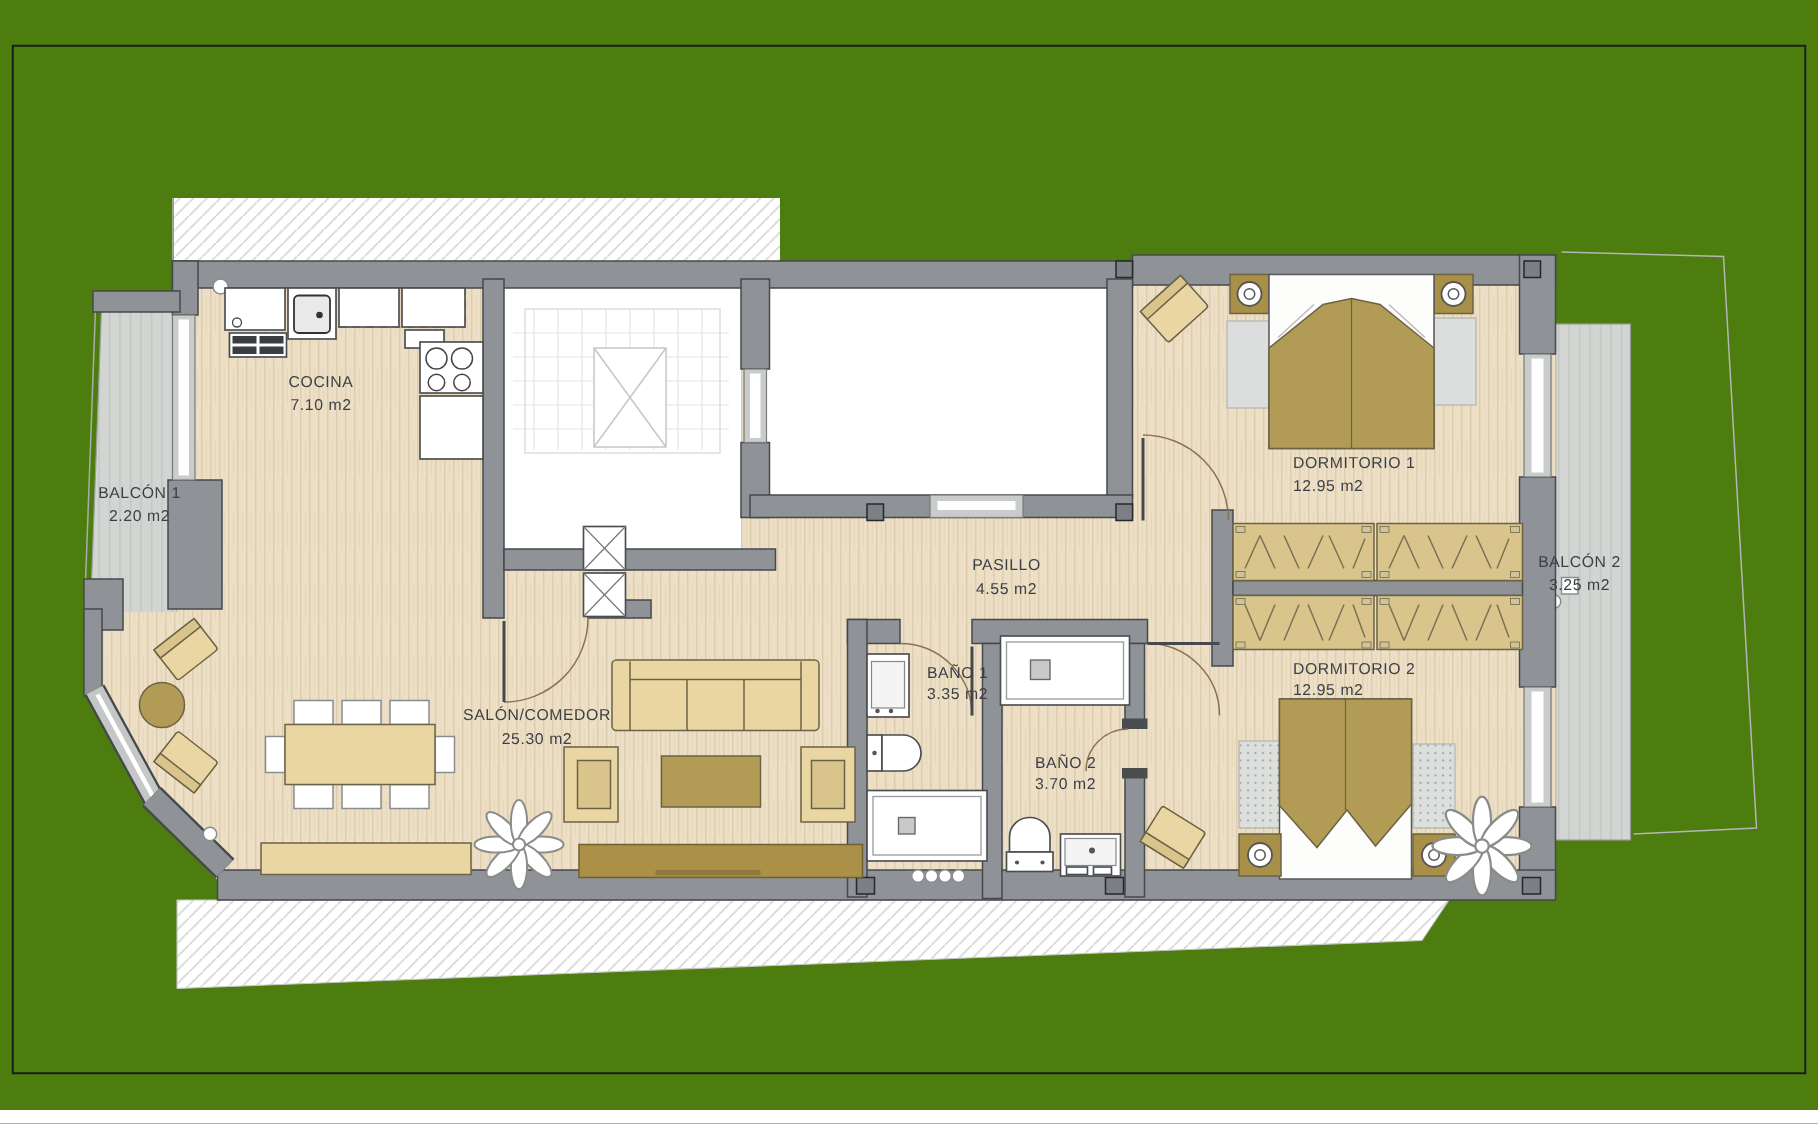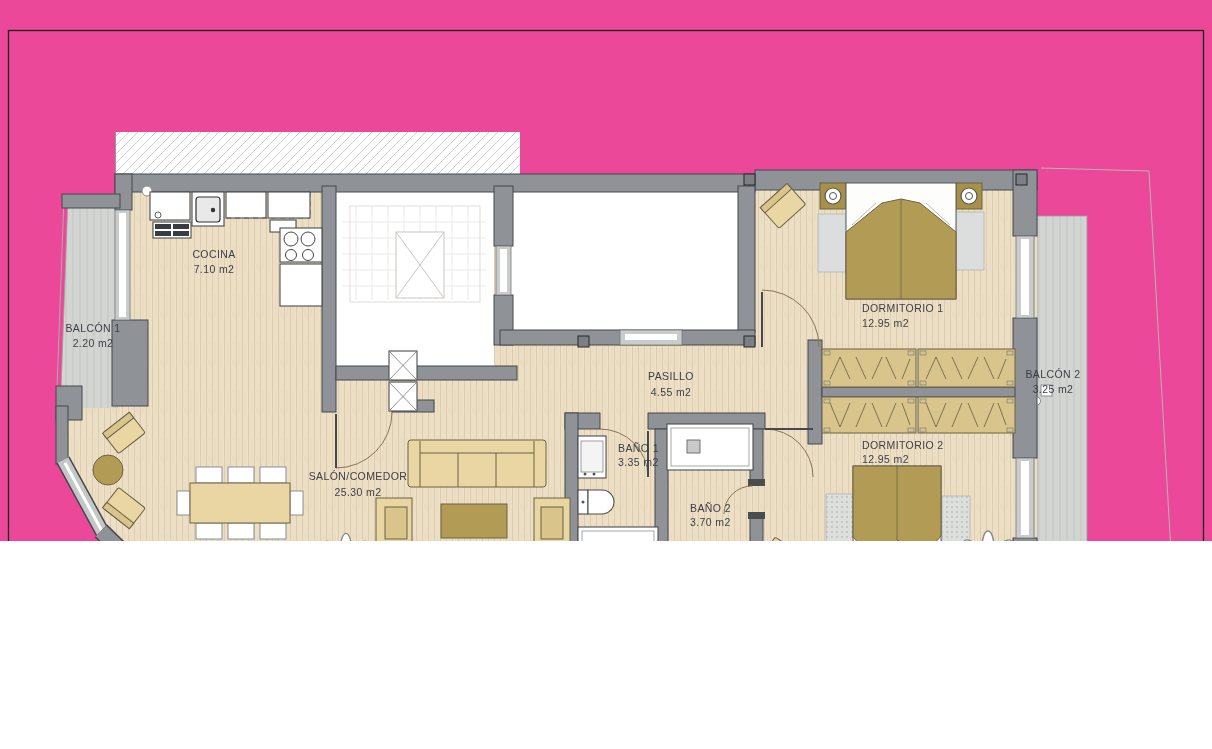--- a/index.html
+++ b/index.html
@@ -1,16 +1,16 @@
 <!DOCTYPE html>
 <html><head>
 <meta charset="utf-8">
 <style>
   html,body{margin:0;padding:0;background:#fff;}
-  .canvas{position:relative;width:1212px;height:541px;background:#ec4899;overflow:hidden;}
+  .canvas{position:relative;width:1212px;height:740px;background:#4d7c0f;overflow:hidden;}
   .canvas svg{position:absolute;left:0;top:0;}
   .wall{fill:#8f9296;stroke:#45484c;stroke-width:1;}
   .col{fill:#7c8084;stroke:#26282a;stroke-width:1;}
   .win{fill:#c9ccca;stroke:#767a7a;stroke-width:0.8;}
   .winw{fill:#ffffff;stroke:none;}
   .fix{fill:#ffffff;stroke:#4a4d50;stroke-width:1.1;}
   .fixthin{fill:none;stroke:#9a9d9f;stroke-width:0.9;}
   .tan{fill:#e9d6a3;stroke:#6b6346;stroke-width:1;}
   .tan2{fill:#d9c48c;stroke:#6b6346;stroke-width:1;}
   .dtan{fill:#b29c55;stroke:#6b6346;stroke-width:1;}

